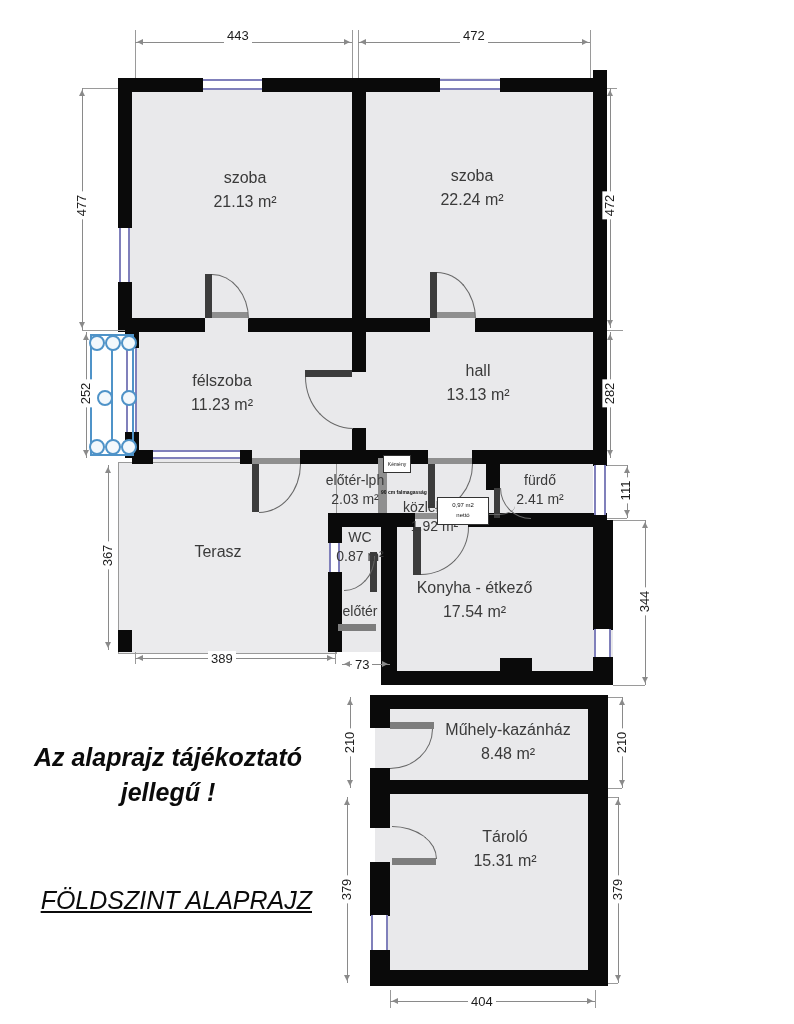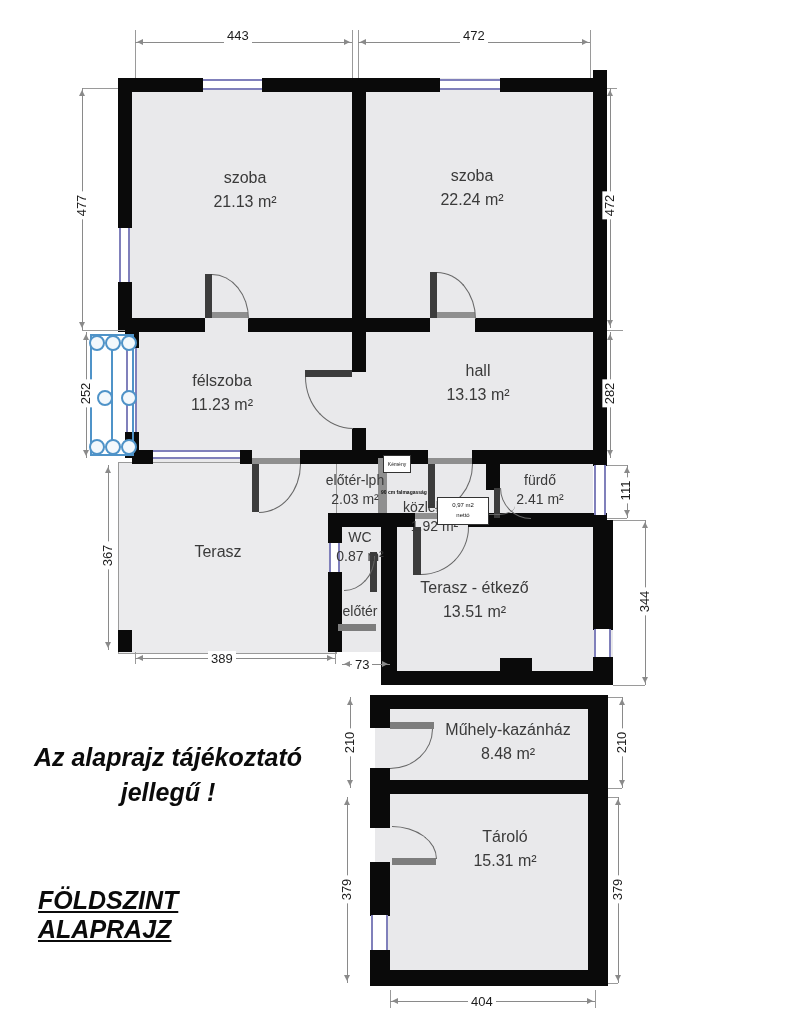--- a/index.html
+++ b/index.html
@@ -24,22 +24,22 @@
   .dlin.vv::after{content:"";position:absolute;bottom:-1px;left:-3px;border:3px solid transparent;border-top:6px solid #8a8a8a;}
   .ext{position:absolute;background:#9a9a9a;}
   .dim{position:absolute;color:#1c1c1c;font-size:13px;background:#fff;padding:0 3px;white-space:nowrap;}
   .dim.v{transform:rotate(-90deg);transform-origin:center;}
   .room-label{position:absolute;text-align:center;color:#3a3a3a;font-size:16px;line-height:1.5;}
   .room-label.small{font-size:14px;line-height:1.35;}
   .tinybox{position:absolute;background:#fff;border:1px solid #333;color:#111;text-align:center;box-sizing:border-box;}
   .tinytext{position:absolute;color:#111;white-space:nowrap;}
   .disclaimer{position:absolute;left:18px;top:740px;width:300px;text-align:center;
               font-size:25px;font-weight:700;font-style:italic;color:#0b0b0b;line-height:1.4;}
-  .plan-title{position:absolute;left:38px;top:886px;width:274px;text-align:left;
-              font-size:25px;font-weight:700;font-style:italic;color:#0b0b0b;text-decoration:underline;}
+  .plan-title{position:absolute;left:38px;top:886px;width:274px;text-align:right;
+              font-size:25px;font-weight:400;font-style:italic;color:#0b0b0b;text-decoration:underline;}
 </style>
 </head>
 <body>
 
 <div class="canvas">
 
   <div class="fill" style="left:125px;top:85px;width:235px;height:245px;"></div>
   <div class="fill" style="left:358px;top:78px;width:242px;height:252px;"></div>
   <div class="fill" style="left:132px;top:325px;width:226px;height:133px;"></div>
   <div class="fill" style="left:358px;top:325px;width:242px;height:133px;"></div>
@@ -251,22 +251,22 @@
     <div>Terasz</div>
   </div>
   <div class="room-label small" style="left:328px;top:528px;width:64px;">
     <div>WC</div>
     <div>0.87 m²</div>
   </div>
   <div class="room-label small" style="left:328px;top:602px;width:64px;">
     <div>előtér</div>
   </div>
   <div class="room-label" style="left:382px;top:576px;width:185px;">
-    <div>Terasz - étkező</div>
-    <div>13.51 m²</div>
+    <div>Konyha - étkező</div>
+    <div>17.54 m²</div>
   </div>
   <div class="room-label" style="left:408px;top:718px;width:200px;">
     <div>Műhely-kazánház</div>
     <div>8.48 m²</div>
   </div>
   <div class="room-label" style="left:405px;top:825px;width:200px;">
     <div>Tároló</div>
     <div>15.31 m²</div>
   </div>
 

